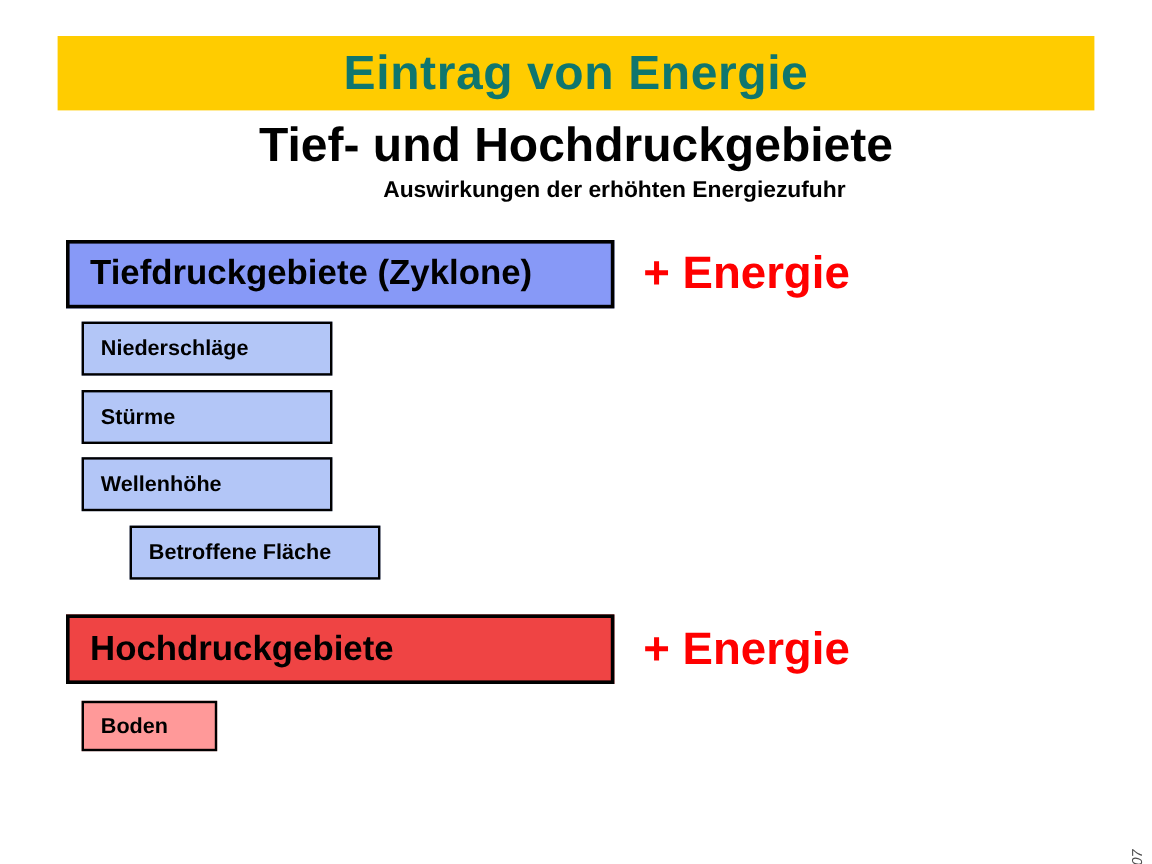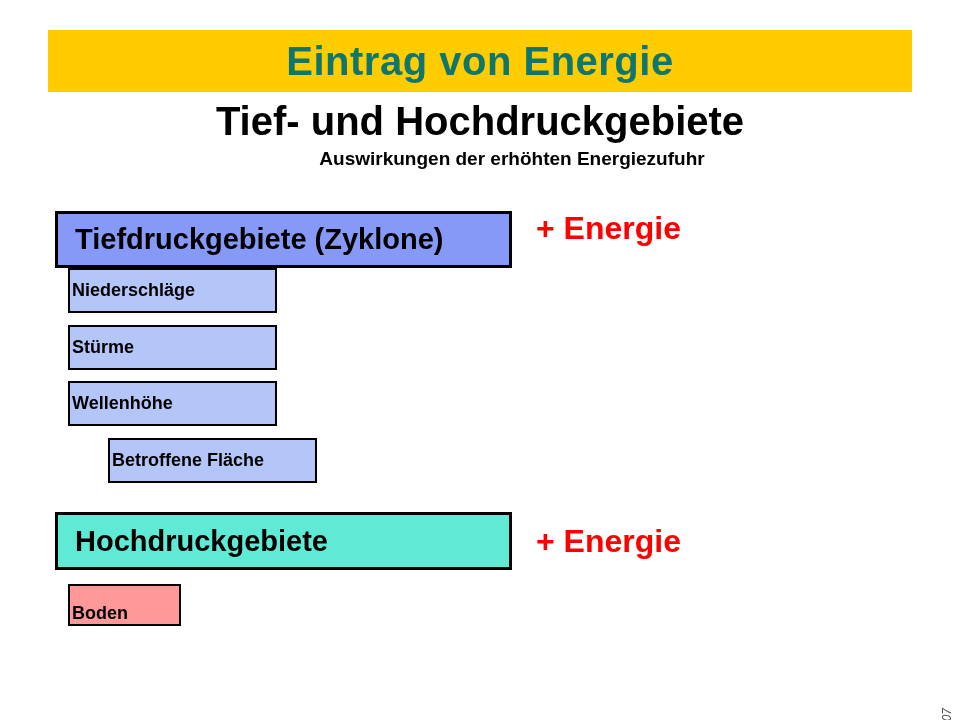--- a/index.html
+++ b/index.html
@@ -69,59 +69,59 @@
     border: 3px solid #000000;
     box-sizing: border-box;
     display: flex;
     align-items: center;
     padding-left: 17px;
     font-size: 29px;
     font-weight: bold;
     color: #000000;
     white-space: nowrap;
   }
-  .main-box.low  { top: 200px; height: 57px; background: #8799F7; margin-top: 11px; }
-  .main-box.high { top: 512px; height: 58px; background: #5eead4; }
+  .main-box.low  { top: 200px; height: 57px; background: #8799F7; }
+  .main-box.high { top: 512px; height: 58px; background: #ef4444; }
 
   
   .energy {
     position: absolute;
     left: 536px;
     display: flex;
     align-items: center;
-    font-size: 32px;
+    font-size: 38px;
     font-weight: bold;
     color: #FF0000;
     white-space: nowrap;
   }
   .energy.low  { top: 200px; height: 57px; }
   .energy.high { top: 512px; height: 58px; }
 
   
   .sub-box {
     position: absolute;
     left: 68px;
     border: 2px solid #000000;
     box-sizing: border-box;
     display: flex;
     align-items: center;
-    padding-left: 2px;
+    padding-left: 14px;
     font-size: 18px;
     font-weight: bold;
     color: #000000;
     white-space: nowrap;
   }
   .sub-box.blue { width: 209px; height: 45px; background: #B3C6F7; }
   .sub-box.red  { width: 113px; height: 42px; background: #FF9999; }
 
   .sub-1 { top: 268px; }
   .sub-2 { top: 325px; }
   .sub-3 { top: 381px; }
   .sub-4 { top: 438px; margin-left: 40px; }
-  .sub-r1 { top: 584px; align-items: flex-end; }
+  .sub-r1 { top: 584px; }
   .sub-r2 { top: 638px; }
 
   
   .credit {
     position: absolute;
     right: 6px;
     bottom: 12px;
     transform: rotate(-90deg);
     transform-origin: 100% 100%;
     font-size: 12px;

